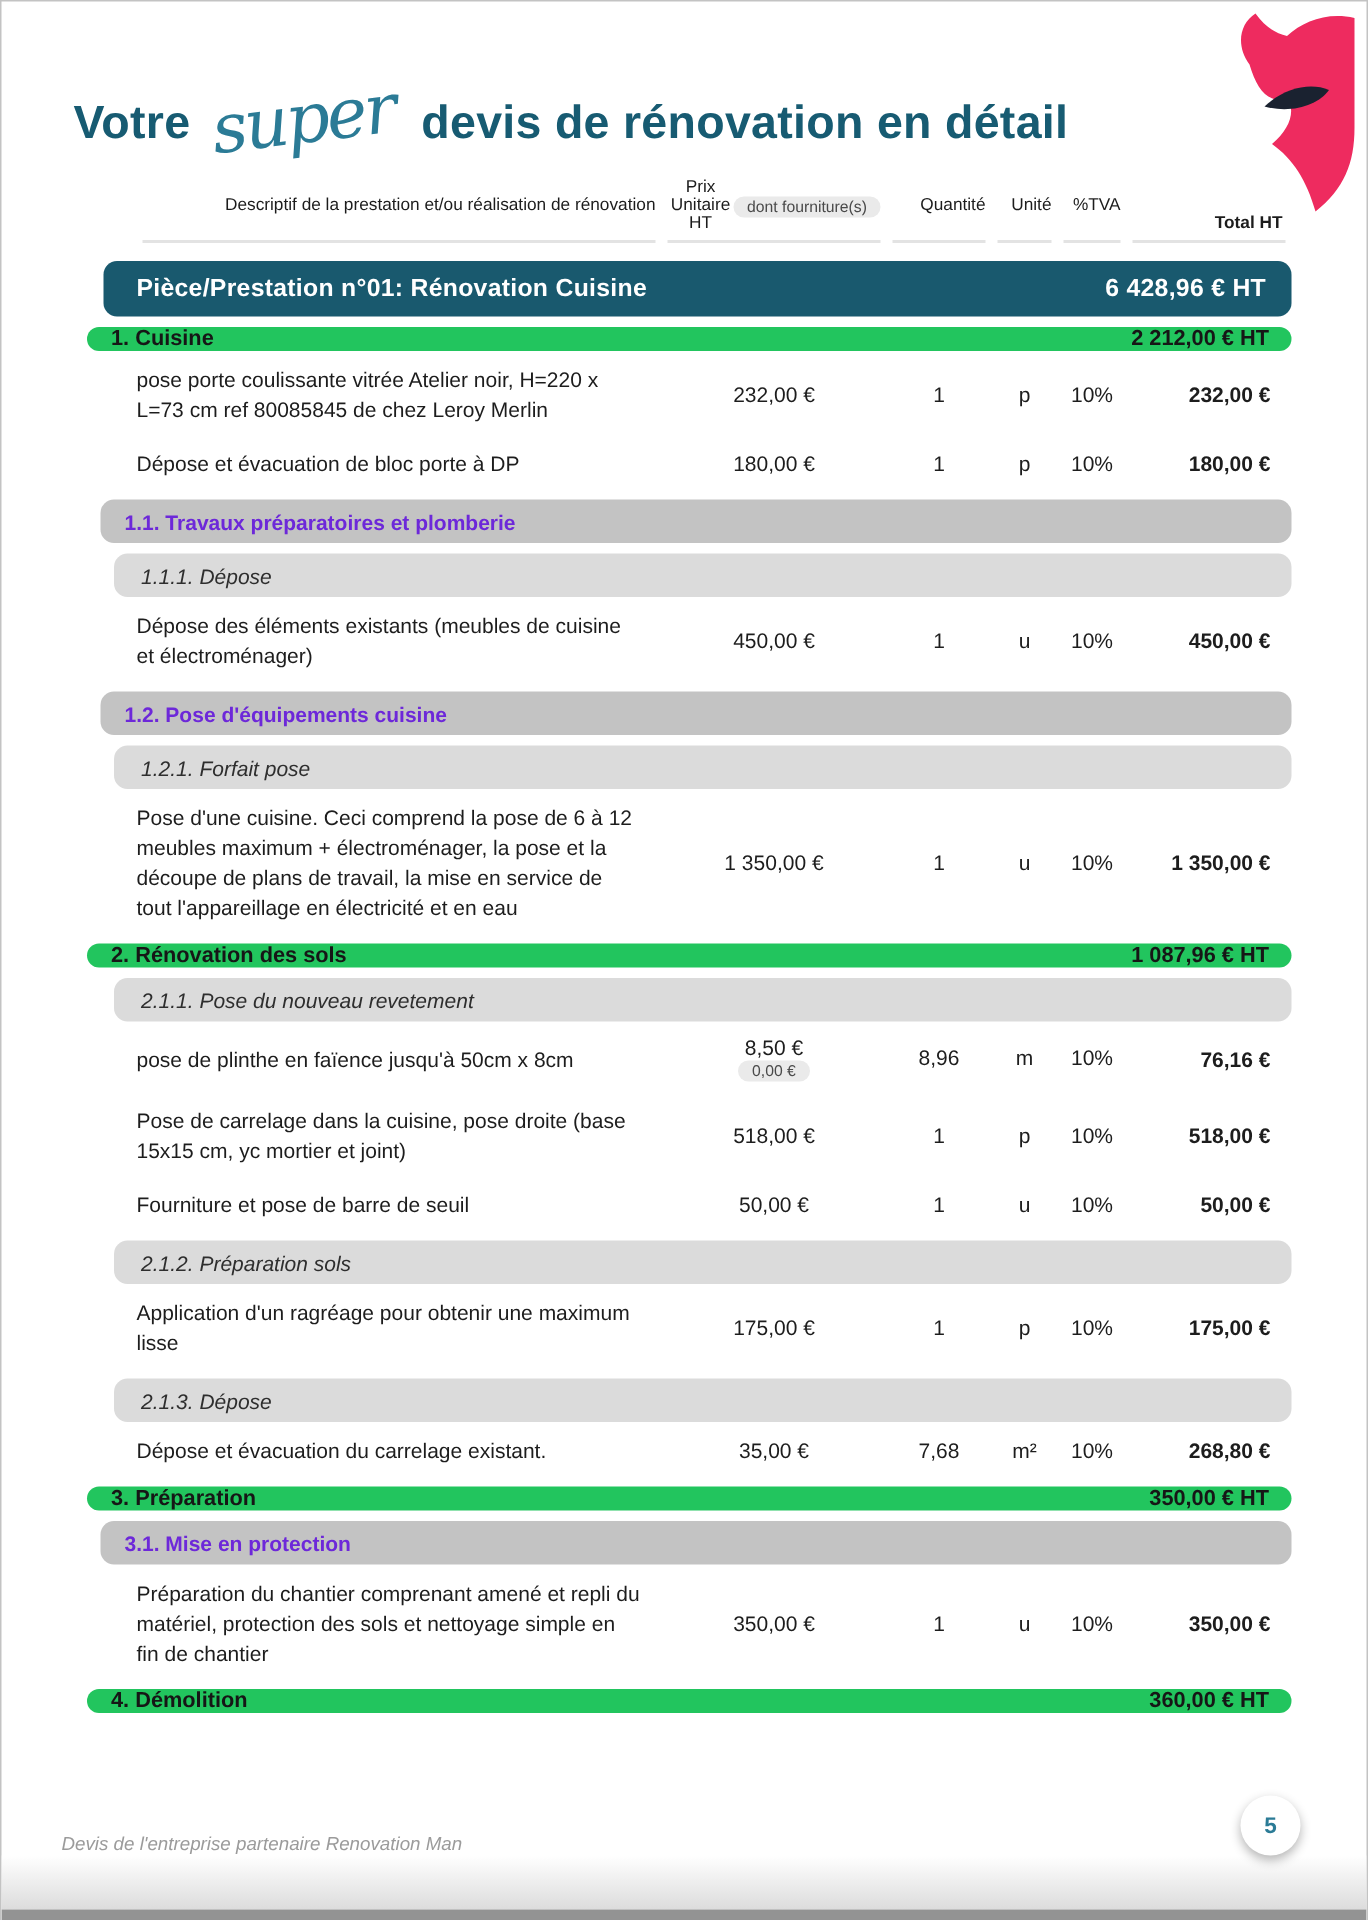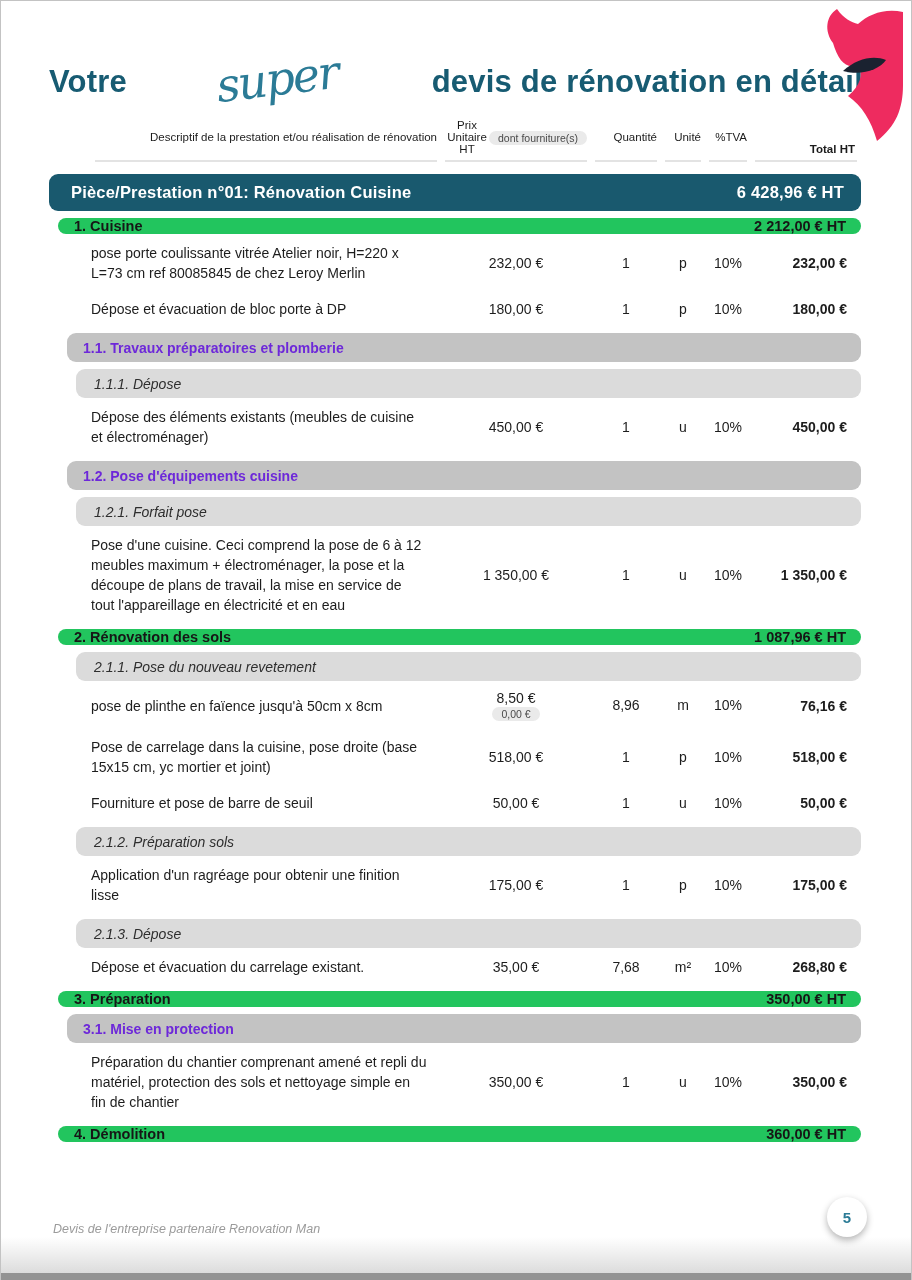--- a/index.html
+++ b/index.html
@@ -13,21 +13,21 @@
     background:linear-gradient(#ffffff, #dcdcdc); z-index:0;
   }
   .bottom-strip {
     position:absolute; left:0; right:0; bottom:0; height:7px;
     background:#939393; z-index:0;
   }
 
   
   .title-row {
     position:relative; margin:50px 48px 0 48px; height:62px;
-    display:flex; align-items:center; color:#175b72; z-index:2;justify-content:space-between;
+    display:flex; align-items:center; color:#175b72; z-index:2;
   }
   .title-bold { font-size:31px; font-weight:800; letter-spacing:0.2px; }
   .title-script {
     font-family:"DejaVu Serif", serif; font-style:italic; font-weight:400;
     font-size:46px; color:#2b7b96; transform:rotate(-7deg);
     margin:0 18px 6px 14px; letter-spacing:-2px;
   }
   .logo {
     position:absolute; top:6px; right:6px; width:92px; height:136px; z-index:3;
   }
@@ -53,21 +53,21 @@
   }
 
   
   .rows { position:relative; margin:0 50px 0 48px; z-index:2; }
   .bar {
     border-radius:9px; display:flex; align-items:center; justify-content:space-between;
     margin-top:7px; padding:0 16px;
   }
   .bar.room {
     height:37px; background:#19596e; color:#ffffff; margin-top:12px;
-    font-size:16.5px; font-weight:800; padding:0 17px 0 22px; letter-spacing:0.2px;
+    font-size:16.5px; font-weight:800; padding:0 17px 0 22px; letter-spacing:0.2px;margin-left:20px;
   }
   .bar.section {
     height:16px; background:#22c55e; color:#161616; margin-left:9px;
     font-size:14.5px; font-weight:700; padding:0 15px 0 16px;
   }
   .bar.sub {
     height:29px; background:#c3c3c3; color:#6d28d9; margin-left:18px;
     font-size:14px; font-weight:700;
   }
   .bar.subsub {
@@ -78,21 +78,21 @@
     padding:7px 14px 7px 42px; margin-top:2px;
     font-size:14px; color:#1d1d1d; align-items:center;
   }
   .item .desc { line-height:20px; padding-right:14px; }
   .item .num  { text-align:center; line-height:19px; }
   .item .price { display:flex; flex-direction:column; align-items:center; }
   .item .total { text-align:right; font-weight:700; padding-right:0px; }
 
   
   .footer-note {
-    position:absolute; left:52px; bottom:44px; z-index:2;
+    position:absolute; left:40px; bottom:44px; z-index:2;
     font-style:italic; font-size:12.5px; color:#9b9b9b;
   }
   .page-circle {
     position:absolute; top:1196px; right:44px; width:40px; height:40px;
     border-radius:50%; background:#ffffff; z-index:1;
     box-shadow:0 3px 7px rgba(0,0,0,0.3);
     display:flex; align-items:center; justify-content:center;
     color:#2b7b96; font-size:15px; font-weight:700;
   }
 </style>
@@ -232,21 +232,21 @@
         </div>
         <div class="num">1</div>
         <div class="num">u</div>
         <div class="num">10%</div>
         <div class="total">50,00 €</div>
       </div>
       <div class="bar subsub">
         <div class="">2.1.2. Préparation sols</div>
       </div>
       <div class="item grid">
-        <div class="desc">Application d'un ragréage pour obtenir une finition lisse</div>
+        <div class="desc">Application d'un ragréage pour obtenir une maximum lisse</div>
         <div class="price">
           <div class="">175,00 €</div>
         </div>
         <div class="num">1</div>
         <div class="num">p</div>
         <div class="num">10%</div>
         <div class="total">175,00 €</div>
       </div>
       <div class="bar subsub">
         <div class="">2.1.3. Dépose</div>

